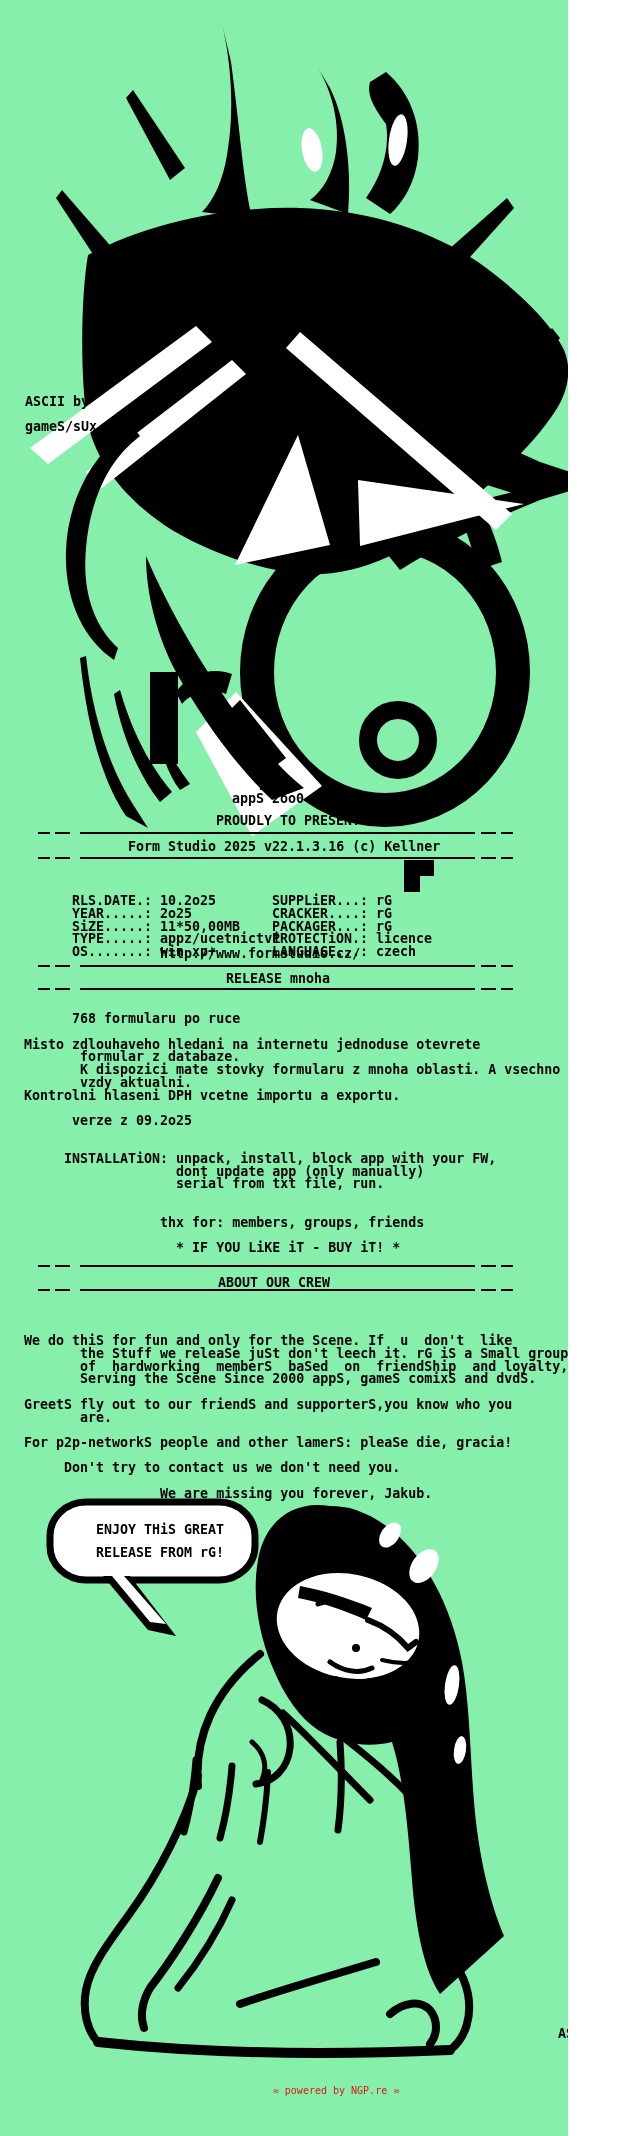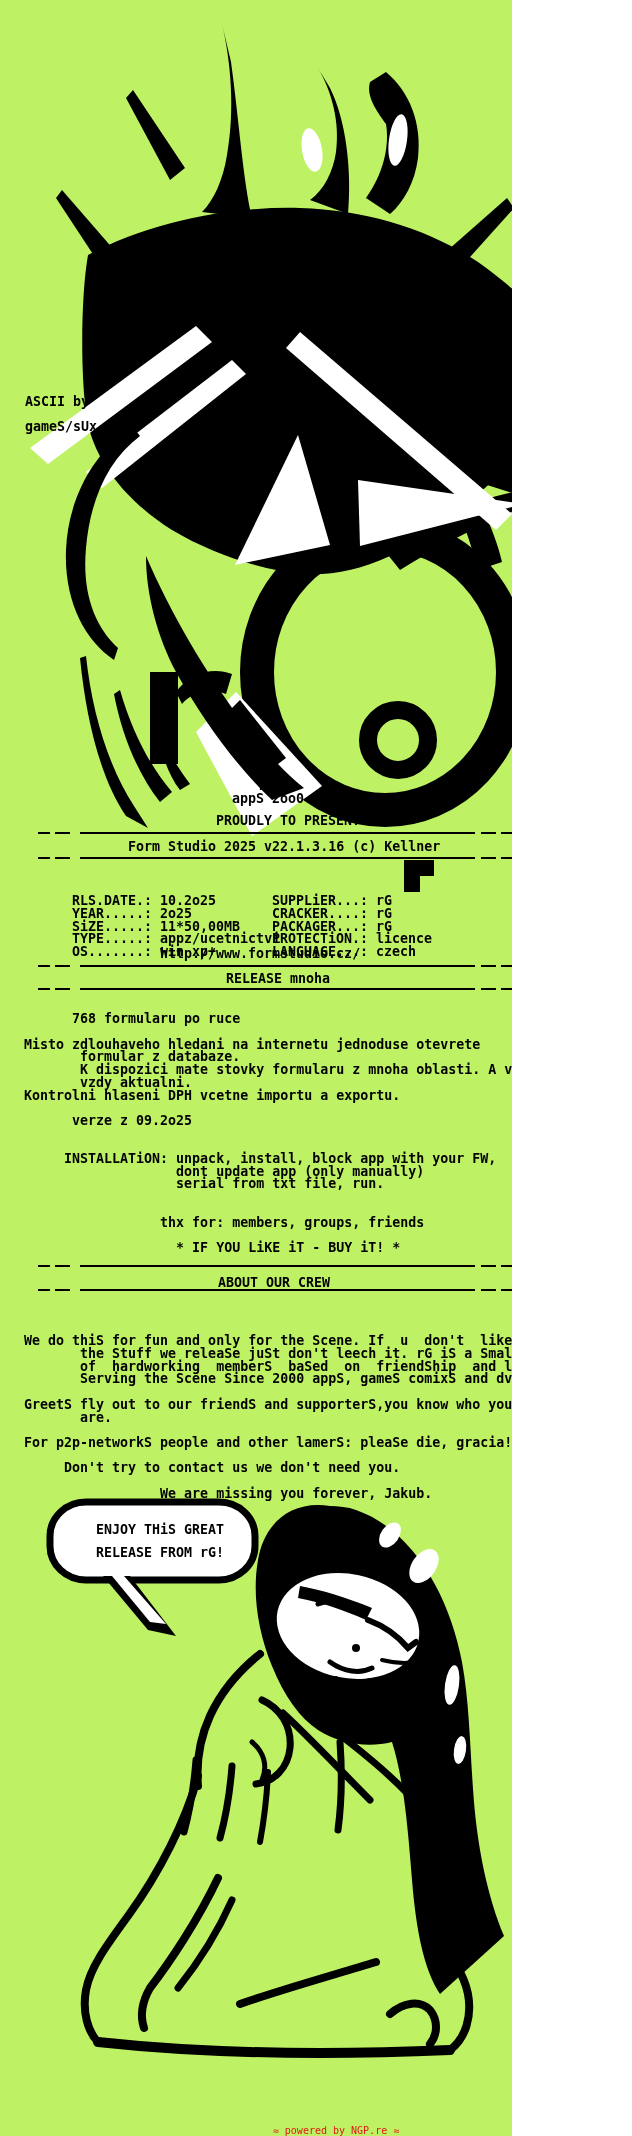--- a/index.html
+++ b/index.html
@@ -1,29 +1,29 @@
 <!DOCTYPE html>
 <html><head>
 <meta charset="utf-8">
 <style>
   html,body{margin:0;padding:0;background:#ffffff;}
-  .page{position:relative;width:512px;height:2136px;background:#bef264;overflow:hidden;
+  .page{position:relative;width:568px;height:2136px;background:#86efac;overflow:hidden;
         font-family:"DejaVu Sans Mono", monospace;}
   .t{position:absolute;font:700 13.3px/12.7px "DejaVu Sans Mono", monospace;
      white-space:pre;color:#000;letter-spacing:0;}
   .rule{position:absolute;left:38px;height:2px;display:flex;align-items:stretch;}
   .rule i{display:block;height:2px;background:#000;}
   .rule .d1{width:12px;}
   .rule .g5{width:5px;background:transparent;}
   .rule .g10{width:10px;background:transparent;}
   .rule .g6{width:6px;background:transparent;}
   .rule .d2{width:15px;}
   .rule .ln{width:395px;}
   .footer-line{position:absolute;left:40px;width:592px;text-align:center;
-     font:400 10px/13px "DejaVu Sans Mono", monospace;white-space:pre;margin-top:40px;}
+     font:400 10px/13px "DejaVu Sans Mono", monospace;white-space:pre;}
   svg{position:absolute;left:0;}
 </style>
 </head>
 <body>
 
 <div class="page">
 
   <svg style="top:0" width="632" height="900" viewBox="0 0 632 900" aria-hidden="true">
     <g fill="#000000" stroke="none">
 

